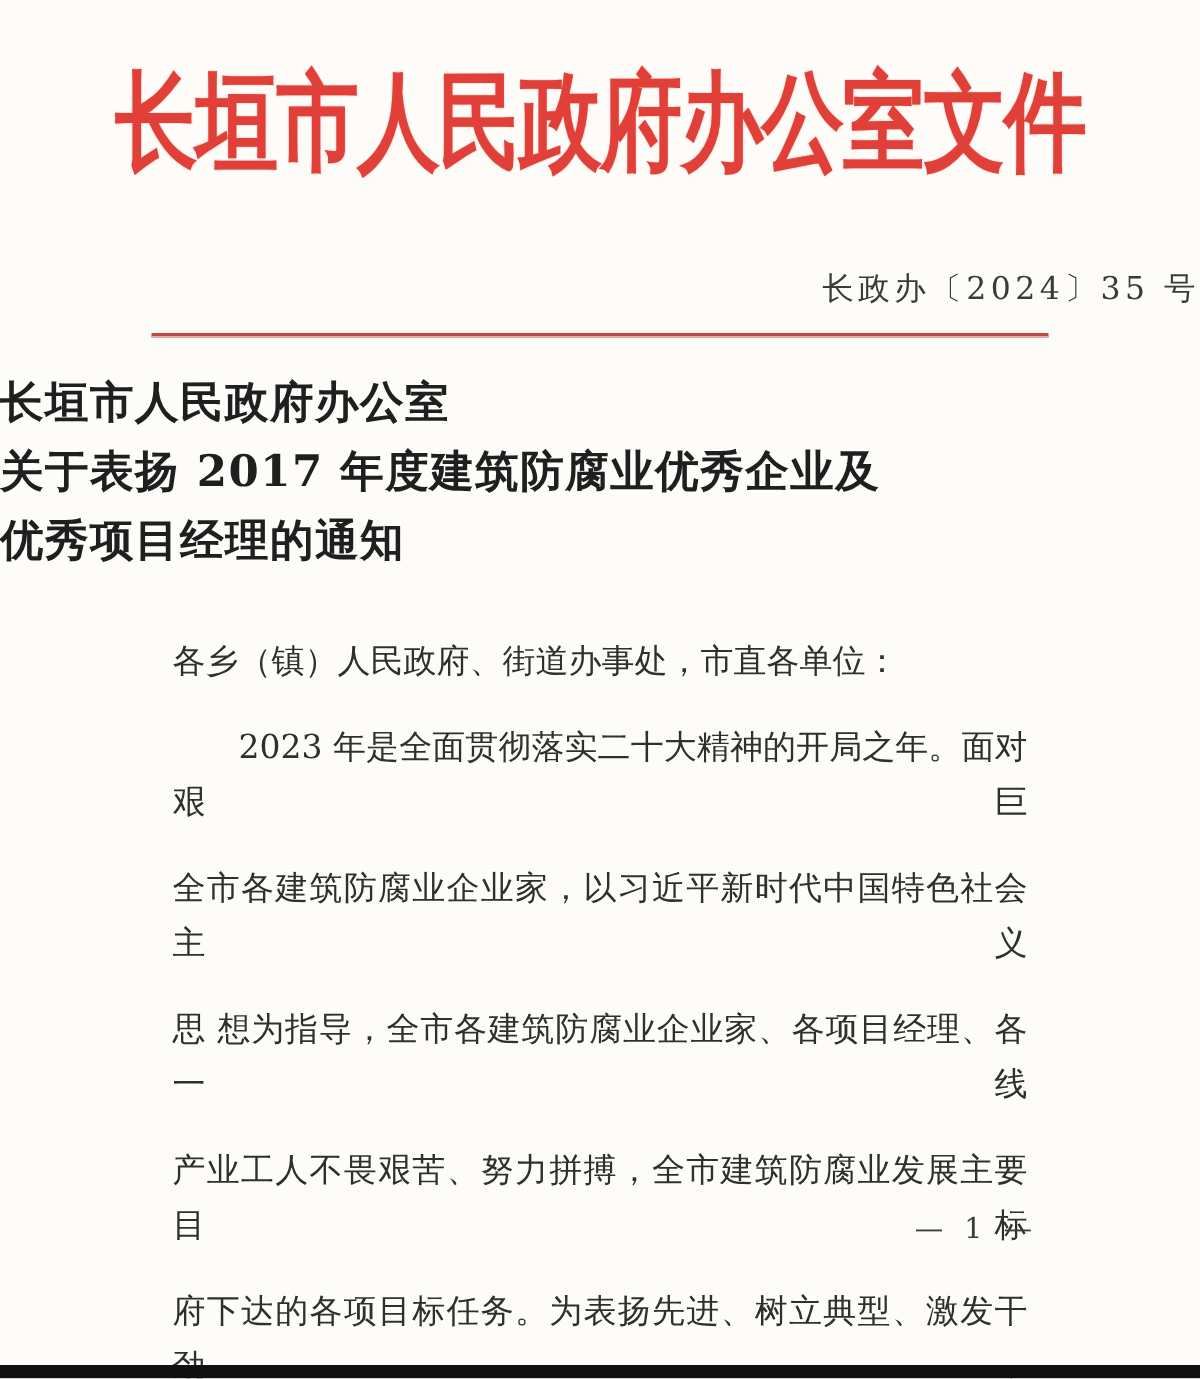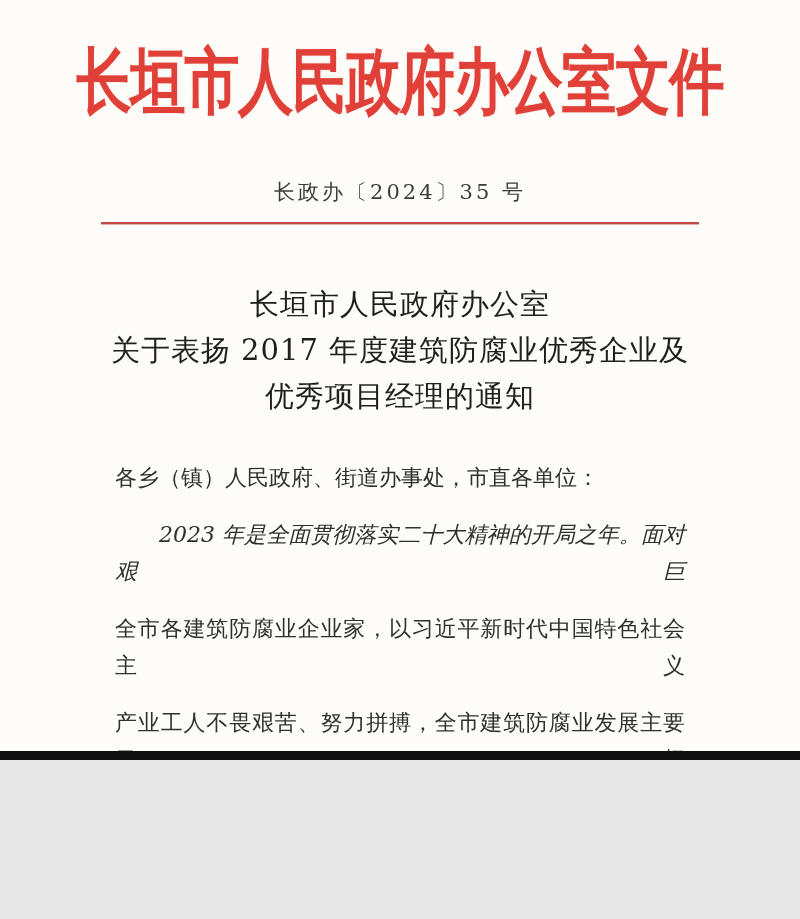--- a/index.html
+++ b/index.html
@@ -1,20 +1,20 @@
 <!DOCTYPE html>
 <html><head>
 <meta charset="utf-8">
 <style>
   * { margin: 0; padding: 0; box-sizing: border-box; }
   html, body { background: #e8e8e8; }
   .page {
     position: relative;
     width: 800px;
-    height: 760px;
+    height: 919px;
     margin: 0 auto;
     background: #fdfcf9;
     overflow: hidden;
     font-family: "DejaVu Serif", "Liberation Serif", serif;
   }
   .header-wrap {
     padding-top: 34px;
     text-align: center;
   }
   .doc-header {
@@ -23,55 +23,55 @@
     font-weight: bold;
     color: #e04038;
     letter-spacing: -1px;
     white-space: nowrap;
     transform: scale(0.98, 1.28);
     transform-origin: center top;
     text-shadow: 0 0 1px rgba(224, 64, 56, 0.55);
   }
   .doc-number {
     margin-top: 68px;
-    text-align: center;
+    text-align: right;
     font-size: 21px;
     color: #3a3a3a;
     letter-spacing: 3px;
   }
   .red-rule {
     width: 598px;
     height: 3px;
     margin: 16px auto 0 auto;
     background: #bf4a44;
     border-bottom: 1px solid #e8b0ac;
   }
   .title-block {
-    margin-top: 56px;
-    text-align: center;
-    font-weight: normal;
+    margin-top: 20px;
+    text-align: left;
+    font-weight: bold;
     color: #1f1f1f;
     font-size: 29px;
     line-height: 46px;
     letter-spacing: 1px;
   }
   .body-block {
     margin: 40px auto 0 auto;
     width: 570px;
     font-size: 22px;
     color: #2f2f2f;
     line-height: 37px;
   }
   .body-line { white-space: nowrap; margin-top: 20px; }
   .body-line.fill {
     white-space: normal;
     text-align: justify;
     text-align-last: justify;
   }
-  .body-line.indent { text-indent: 2em; font-style: italic; }
+  .body-line.indent { text-indent: 2em; }
   .page-number {
     position: absolute;
     right: 108px;
     top: 808px;
     font-size: 19px;
     color: #3c3c3c;
     letter-spacing: 4px;
   }
   .watermark {
     position: absolute;
@@ -111,20 +111,21 @@
   <div class="title-block">
     <div>长垣市人民政府办公室</div>
     <div>关于表扬 2017 年度建筑防腐业优秀企业及</div>
     <div>优秀项目经理的通知</div>
   </div>
 
   <div class="body-block">
     <div class="body-line">各乡（镇）人民政府、街道办事处，市直各单位：</div>
     <div class="body-line fill indent">2023 年是全面贯彻落实二十大精神的开局之年。面对艰巨</div>
     <div class="body-line fill">全市各建筑防腐业企业家，以习近平新时代中国特色社会主义</div>
+    <div class="body-line fill">思 想为指导，全市各建筑防腐业企业家、各项目经理、各一线</div>
     <div class="body-line fill">产业工人不畏艰苦、努力拼搏，全市建筑防腐业发展主要目标</div>
     <div class="body-line fill">府下达的各项目标任务。为表扬先进、树立典型、激发干劲，</div>
 
   </div>
 
   <div class="page-number">— 1 —</div>
 
 
   <div class="bottom-bar"></div>
 

